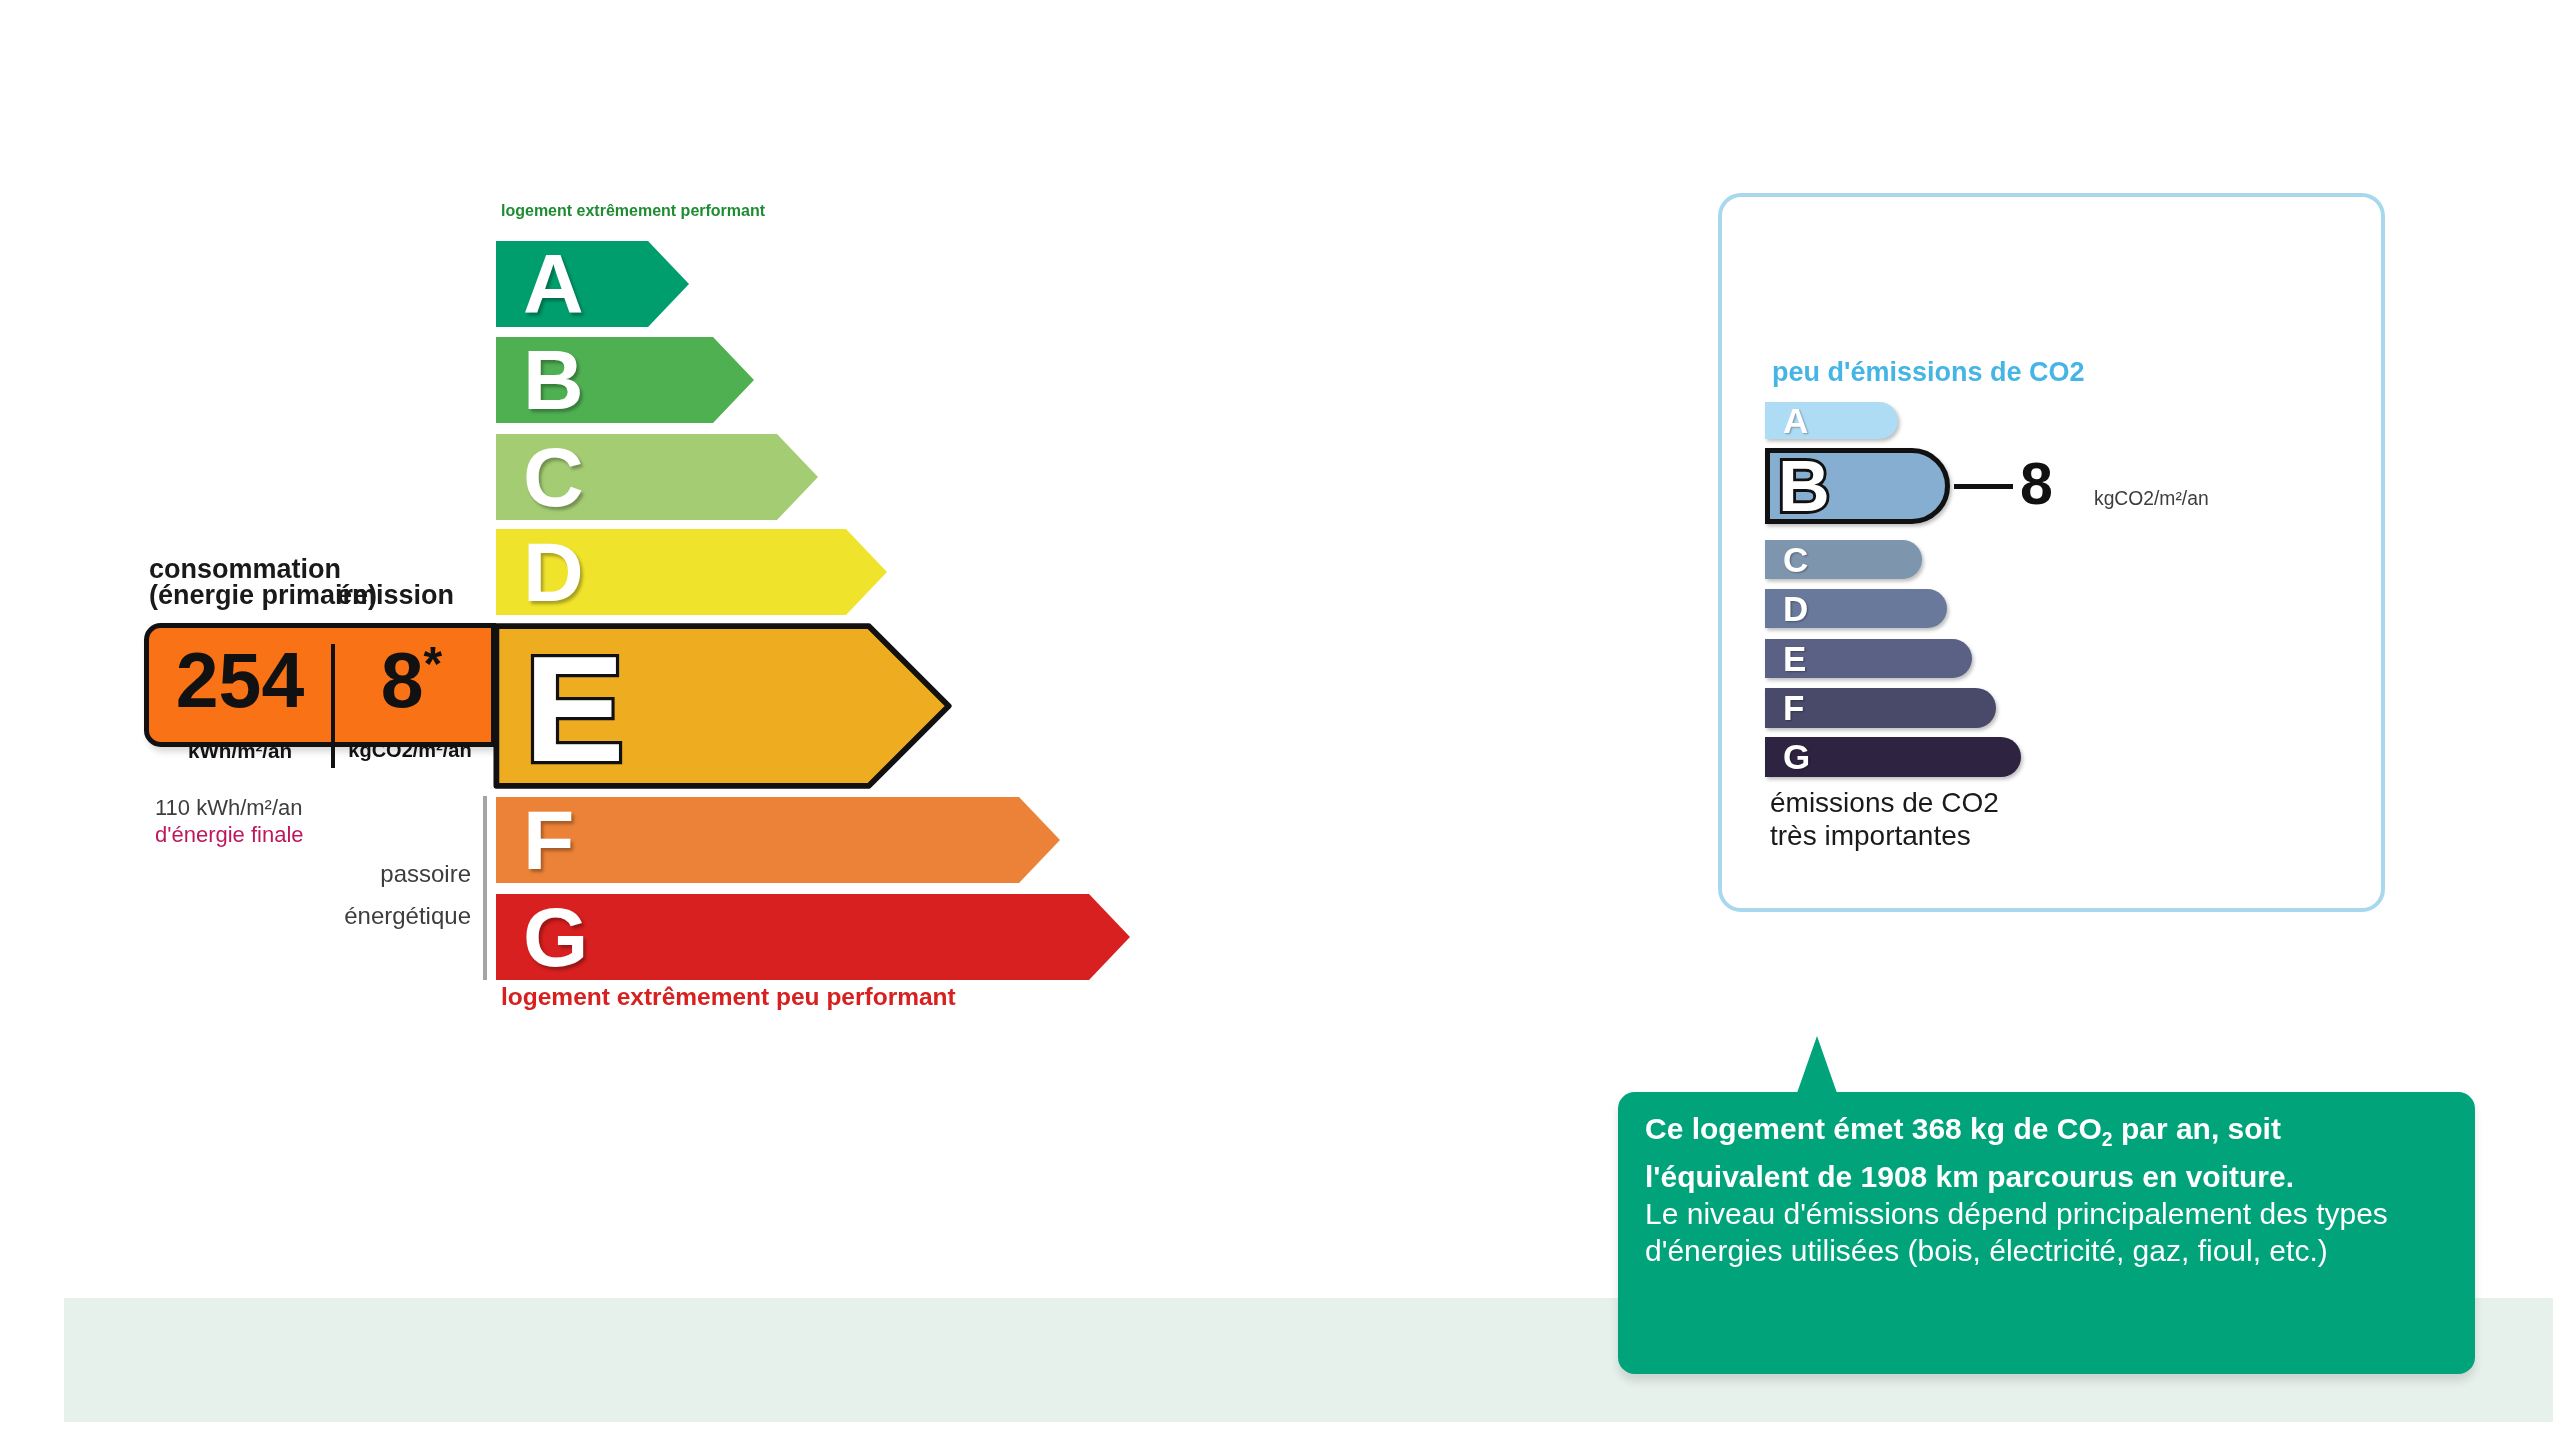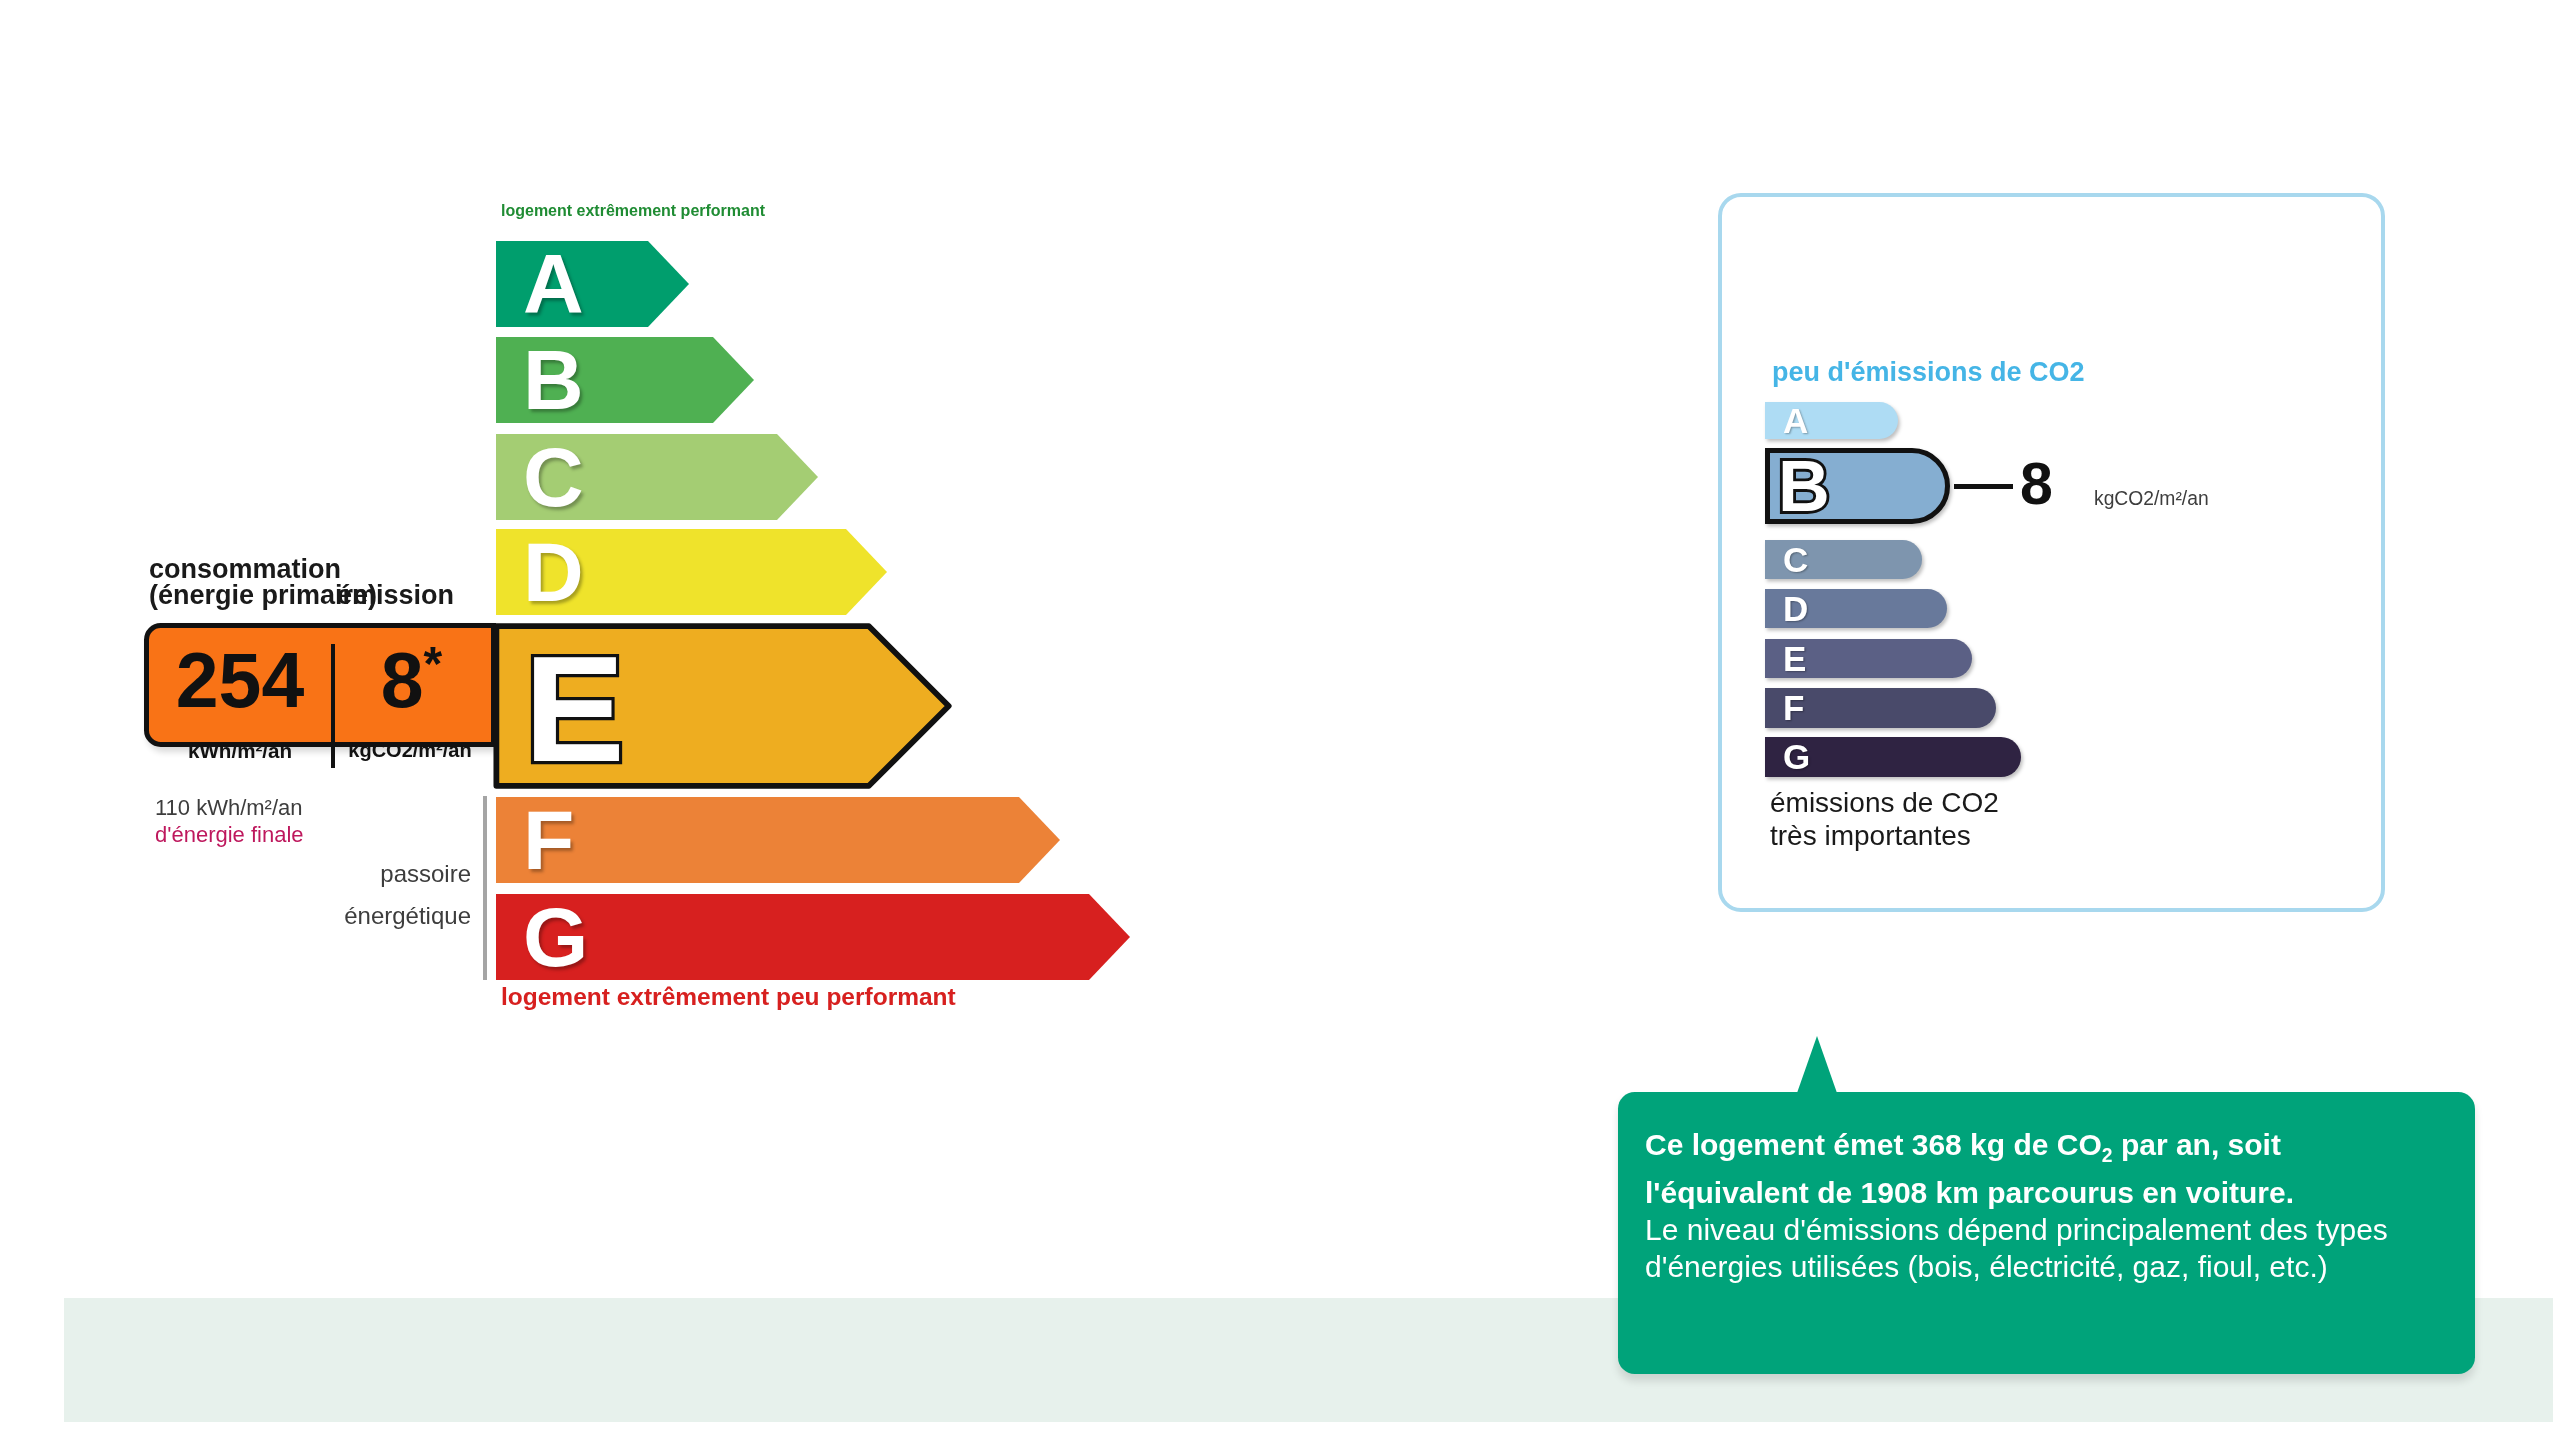--- a/index.html
+++ b/index.html
@@ -87,21 +87,21 @@
   .callout{position:absolute;border-radius:16.7px;color:#fff;box-shadow:0 6.4px 9px rgba(0,0,0,.12);}
   .callout .ptr{position:absolute;width:0;height:0;border-left:21px solid transparent;
                 border-right:21px solid transparent;border-bottom:64px solid #00A37A;}
   .callout-left{left:90px;top:1240px;width:1153px;height:165px;}
   .callout-left .ptr{left:152px;top:-64px;}
   .callout-left .txt{padding:18px 28px;font-size:30px;line-height:37px;}
   .callout-left p{margin:0;}
   .callout-right{left:1618px;top:1092px;width:857px;height:282px;}
   .callout-right .ptr{left:179px;top:-56px;border-left-width:20.6px;border-right-width:20.6px;
                       border-bottom-width:57px;}
-  .callout-right .txt{padding:34px 27px;font-size:30px;line-height:37px;}
+  .callout-right .txt{padding:18px 27px;font-size:30px;line-height:37px;}
   .callout-right p{margin:0;}
   .callout-right .bold{font-weight:bold;}
   .callout-right sub{font-size:19.3px;}
 </style>
 </head>
 <body>
 
 <div class="page">
 
   <div class="footer-band" style="background-color: rgb(231, 241, 236);"></div>

